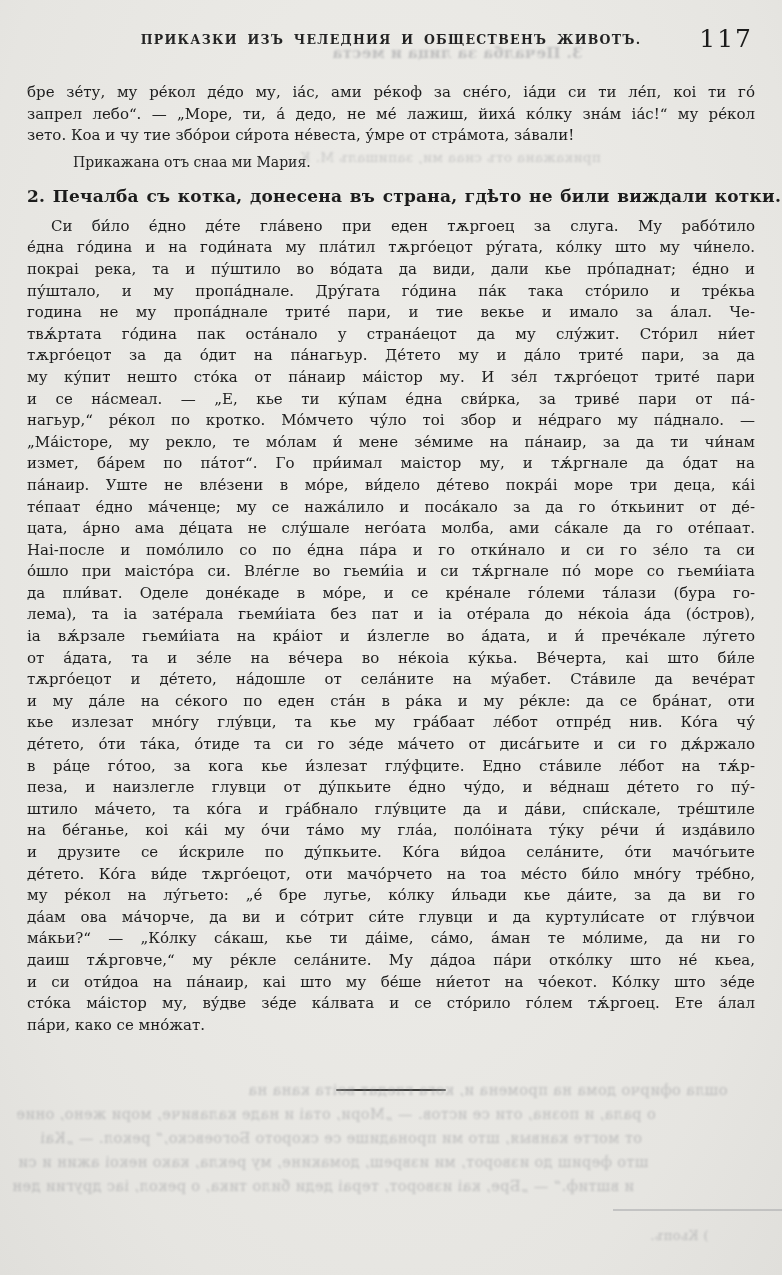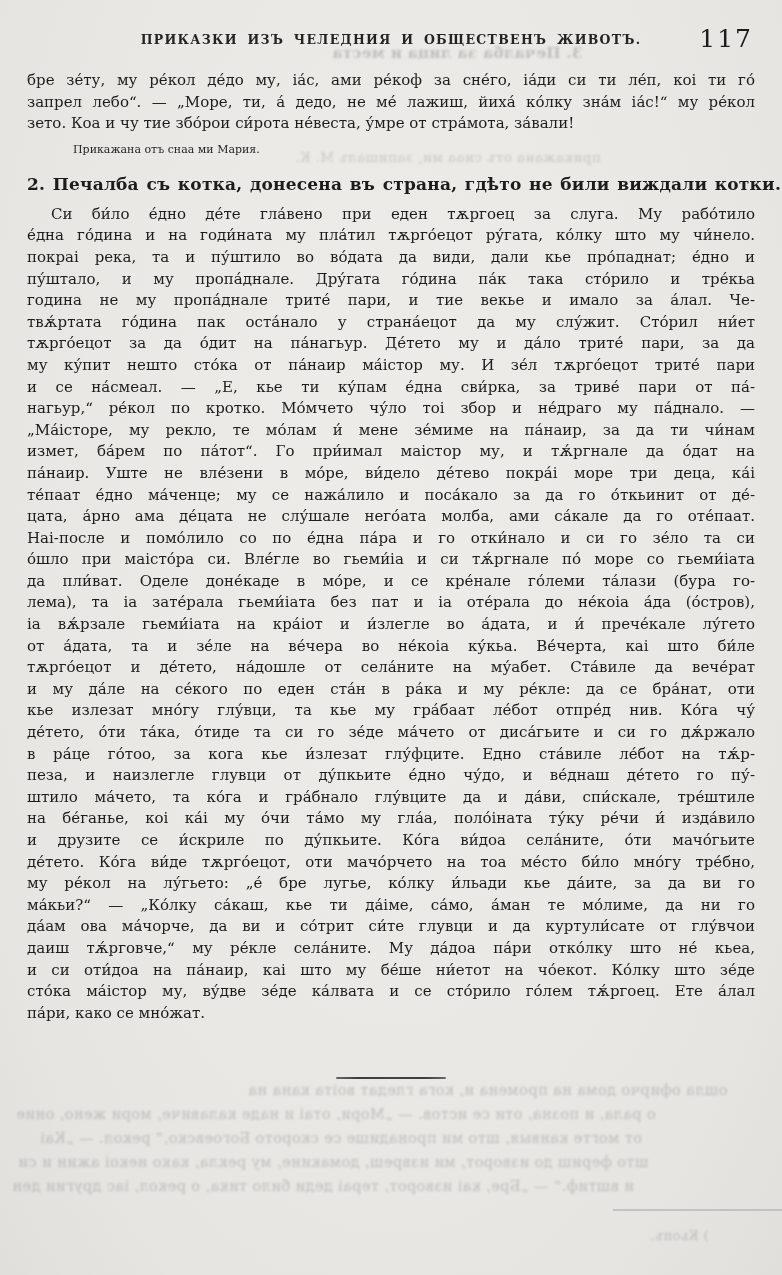--- a/index.html
+++ b/index.html
@@ -25,25 +25,25 @@
     position:absolute;right:2px;top:24px;font-size:25px;letter-spacing:2px;color:#1c1c1c;
   }
   
   .tline{
     font-size:15px;line-height:21.6px;
     text-align:justify;text-align-last:justify;
     color:#1d1d1d;white-space:normal;
   }
   .tline.last{text-align-last:left;}
   .para{margin:0;}
-  .para.continuation{margin-top:8px;}
+  .para.continuation{margin-top:20px;}
   .para.tale-body{margin-top:10px;}
   .para.tale-body .tline.first{padding-left:24px;}
   .attribution{
-    margin-top:5px;padding-left:46px;font-size:11px;line-height:20px;color:#242424;
+    margin-top:5px;padding-left:46px;font-size:14px;line-height:20px;color:#242424;
   }
   .tale-heading{
     margin:14px 0 0 0;font-size:17px;font-weight:bold;text-align:center;
     letter-spacing:.2px;word-spacing:1.5px;color:#1c1c1c;white-space:nowrap;
   }
   .end-rule{
     width:110px;height:2px;margin:53px auto 0 auto;
     background:linear-gradient(90deg,#6a6a68,#3c3c3a 20%,#444442 55%,#3c3c3a 80%,#6a6a68);
     border-radius:1px;
   }
@@ -104,22 +104,22 @@
       <div class="tline">и му да́ле на се́кого по еден ста́н в ра́ка и му ре́кле: да се бра́нат, оти</div>
       <div class="tline">кье излезат мно́гу глу́вци, та кье му гра́баат ле́бот отпре́д нив. Ко́га чу́</div>
       <div class="tline">де́тето, о́ти та́ка, о́тиде та си го зе́де ма́чето от диса́гьите и си го дѫ́ржало</div>
       <div class="tline">в ра́це го́тоо, за кога кье и́злезат глу́фците. Едно ста́виле ле́бот на тѫ́р-</div>
       <div class="tline">пеза, и наизлегле глувци от ду́пкьите е́дно чу́до, и ве́днаш де́тето го пу́-</div>
       <div class="tline">штило ма́чето, та ко́га и гра́бнало глу́вците да и да́ви, спи́скале, тре́штиле</div>
       <div class="tline">на бе́ганье, коі ка́і му о́чи та́мо му гла́а, поло́іната ту́ку ре́чи и́ изда́вило</div>
       <div class="tline">и друзите се и́скриле по ду́пкьите. Ко́га ви́доа села́ните, о́ти мачо́гьите</div>
       <div class="tline">де́тето. Ко́га ви́де тѫрго́ецот, оти мачо́рчето на тоа ме́сто би́ло мно́гу тре́бно,</div>
       <div class="tline">му ре́кол на лу́гьето: „е́ бре лугье, ко́лку и́льади кье да́ите, за да ви го</div>
+      <div class="tline">да́ам ова ма́чорче, да ви и со́трит си́те глувци и да куртули́сате от глу́вчои</div>
       <div class="tline">ма́кьи?“ — „Ко́лку са́каш, кье ти да́іме, са́мо, а́ман те мо́лиме, да ни го</div>
-      <div class="tline">да́ам ова ма́чорче, да ви и со́трит си́те глувци и да куртули́сате от глу́вчои</div>
       <div class="tline">даиш тѫ́рговче,“ му ре́кле села́ните. Му да́доа па́ри отко́лку што не́ кьеа,</div>
       <div class="tline">и си оти́доа на па́наир, каі што му бе́ше ни́етот на чо́екот. Ко́лку што зе́де</div>
       <div class="tline">сто́ка ма́істор му, ву́две зе́де ка́лвата и се сто́рило го́лем тѫ́ргоец. Ете а́лал</div>
       <div class="tline last">па́ри, како се мно́жат.</div>
     </section>
 
   <div class="end-rule"></div>
 
   <div class="ghost-layer">
     <span class="ghost bold" style="left:332px;top:44px;font-size:15px;">З. Печалба за лица и места</span>

